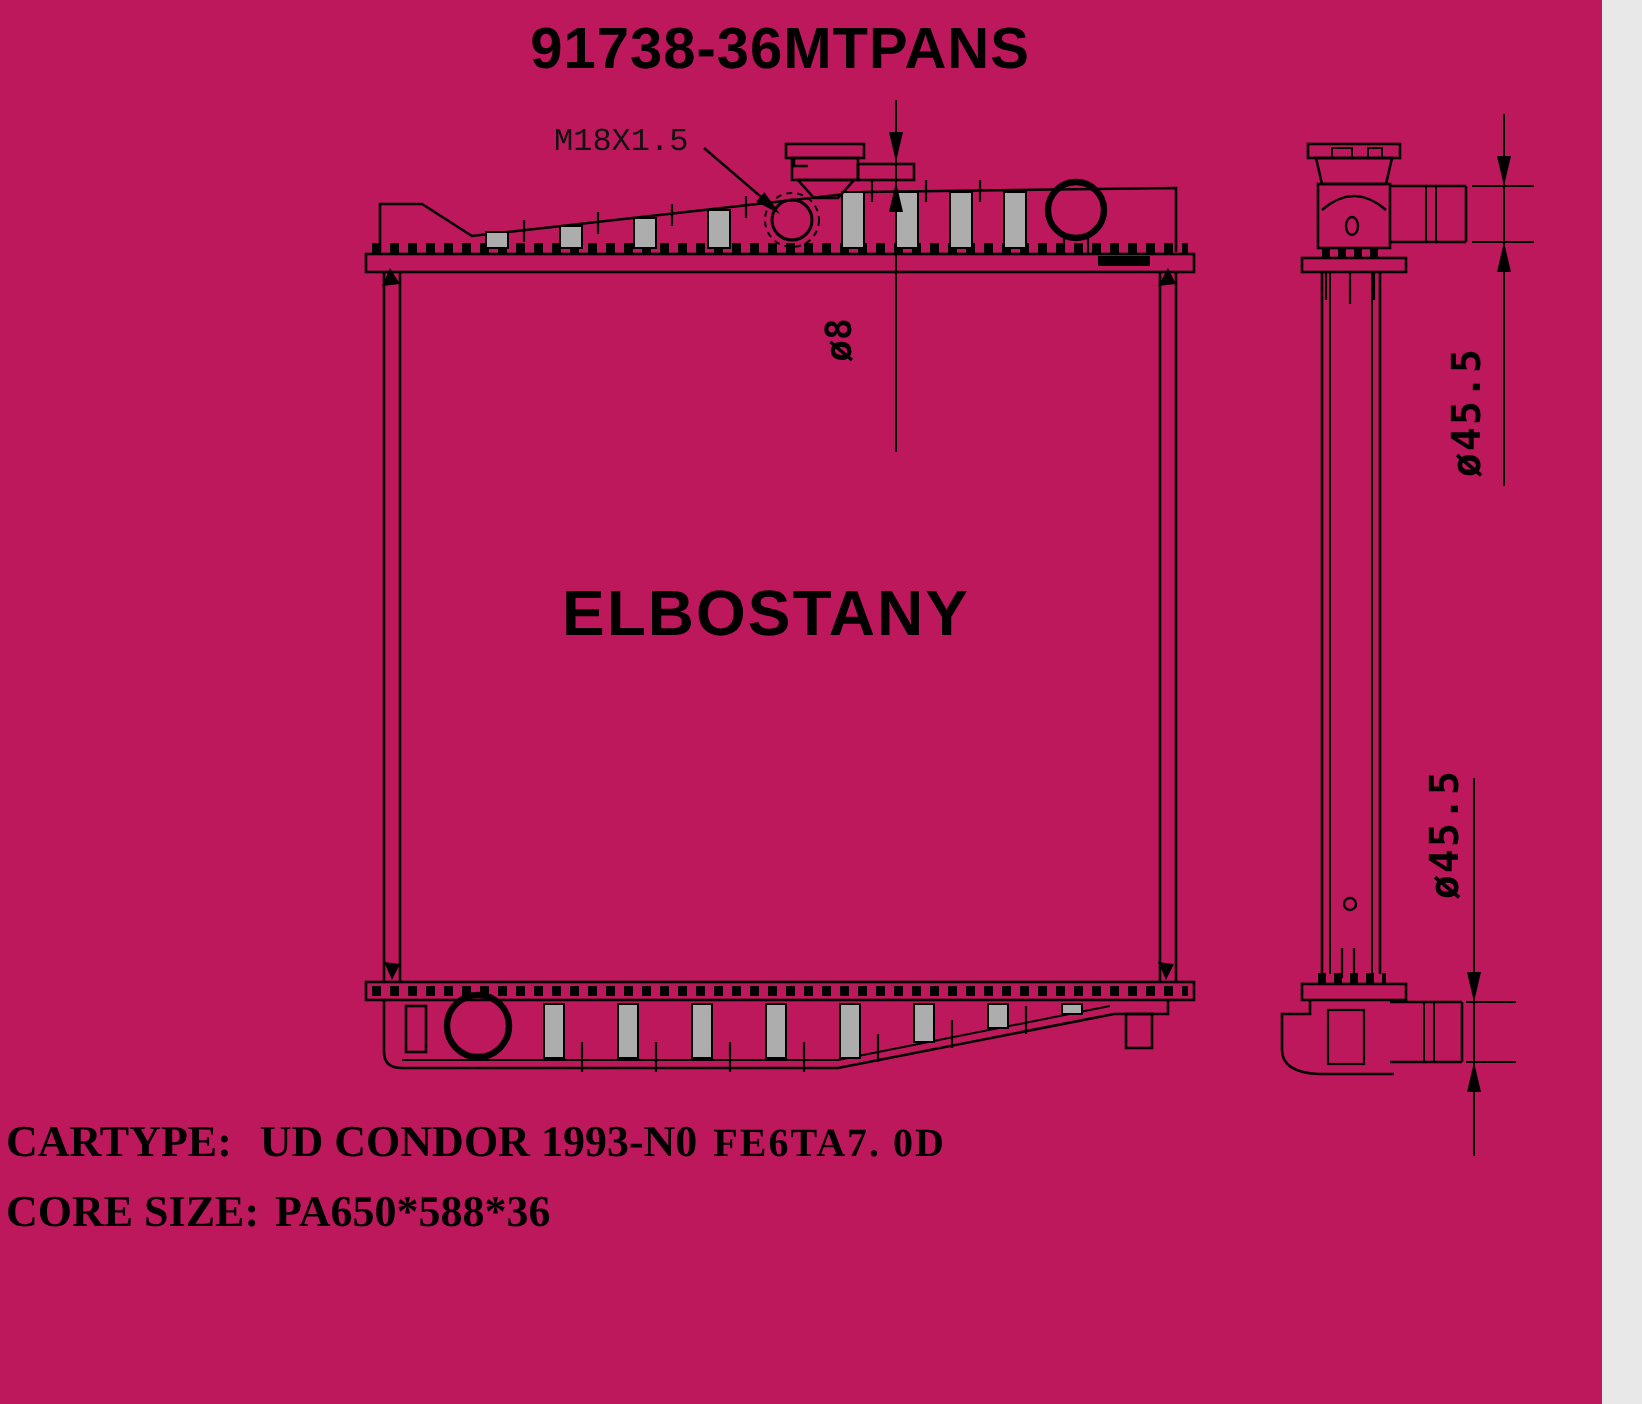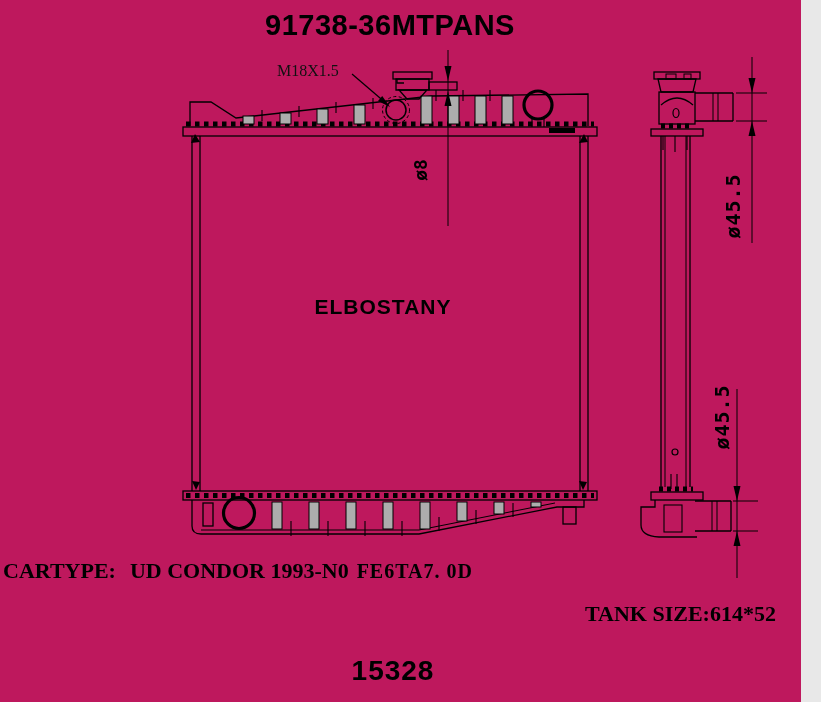--- a/index.html
+++ b/index.html
@@ -7,29 +7,29 @@
     position:relative;width:801px;height:702px;background:#be185d;
     font-family:"Liberation Sans",sans-serif;color:#000;overflow:hidden;
   }
   svg{position:absolute;left:0;top:0;}
   .abs{position:absolute;white-space:nowrap;}
   .title{
     font-weight:bold;font-size:29px;letter-spacing:.5px;
     transform:translateX(-50%);
   }
   .brand{
-    font-weight:bold;font-size:21px;letter-spacing:1px;
+    font-weight:bold;font-size:32px;letter-spacing:1px;
     transform:translate(-50%,-50%);
   }
   .partcode{
     font-weight:bold;font-size:28px;letter-spacing:1px;
     transform:translateX(-50%);
   }
   .m18{
-    font-family:Liberation Serif, serif;font-size:16px;color:#111;
+    font-family:Liberation Mono, monospace;font-size:16px;color:#111;
   }
   .vtext{
     font-family:"DejaVu Sans Mono",monospace;font-weight:bold;
     transform:translate(-50%,-50%) rotate(-90deg);
     white-space:nowrap;
   }
   .dia8{font-size:18px;}
   .dia45{font-size:20px;letter-spacing:1px;}
   .spec{
     font-family:"Liberation Serif",serif;font-weight:bold;font-size:22px;
@@ -216,20 +216,19 @@
   <div class="abs brand" style="left:383px;top:307px">ELBOSTANY</div>
 
   <div class="abs vtext dia45" style="left:733px;top:206px">ø45.5</div>
 
   <div class="abs vtext dia45" style="left:722px;top:417px">ø45.5</div>
 
   <div class="abs spec" style="left:3px;top:558px">
     <span>CARTYPE:</span><span class="gap2">UD CONDOR 1993-N0</span><span class="gap1 engine">FE6TA7. 0D</span>
   </div>
 
-
-  <div class="abs spec" style="left:585px;top:601px">
-    <span>TANK SIZE:</span><span>614*52</span>
+  <div class="abs spec" style="left:3px;top:593px">
+    <span>CORE SIZE:</span><span class="gap1">PA650*588*36</span>
   </div>
 
-  <div class="abs partcode" style="left:393px;top:655px">15328</div>
+
 
 </div>
 
 </body></html>

